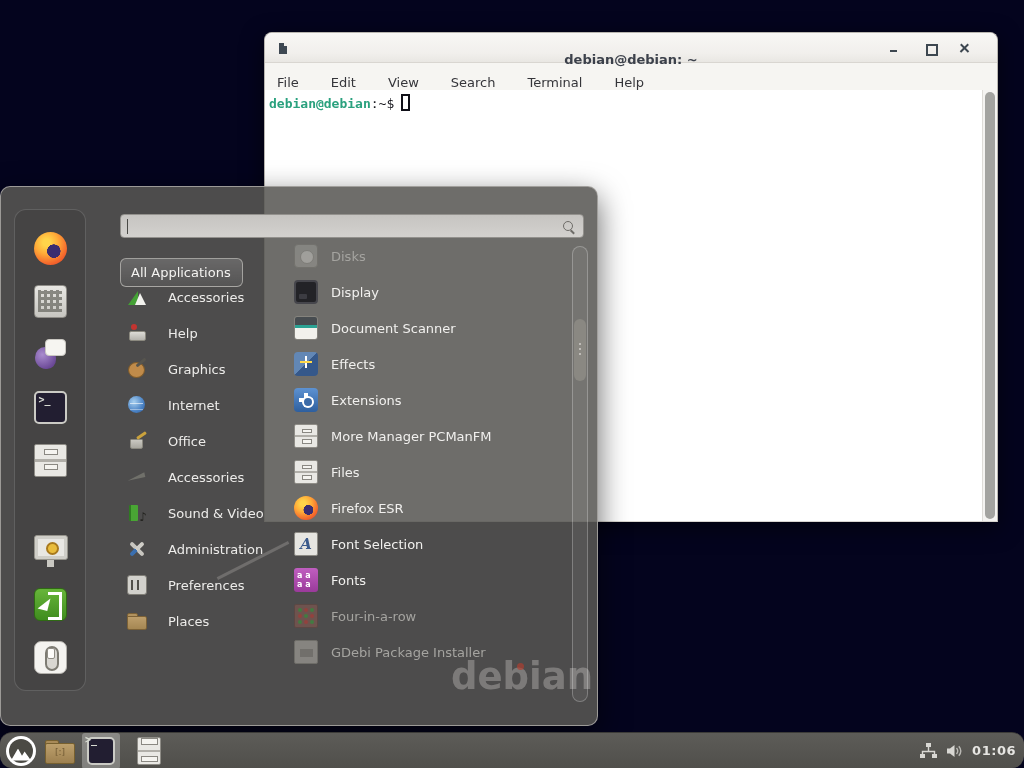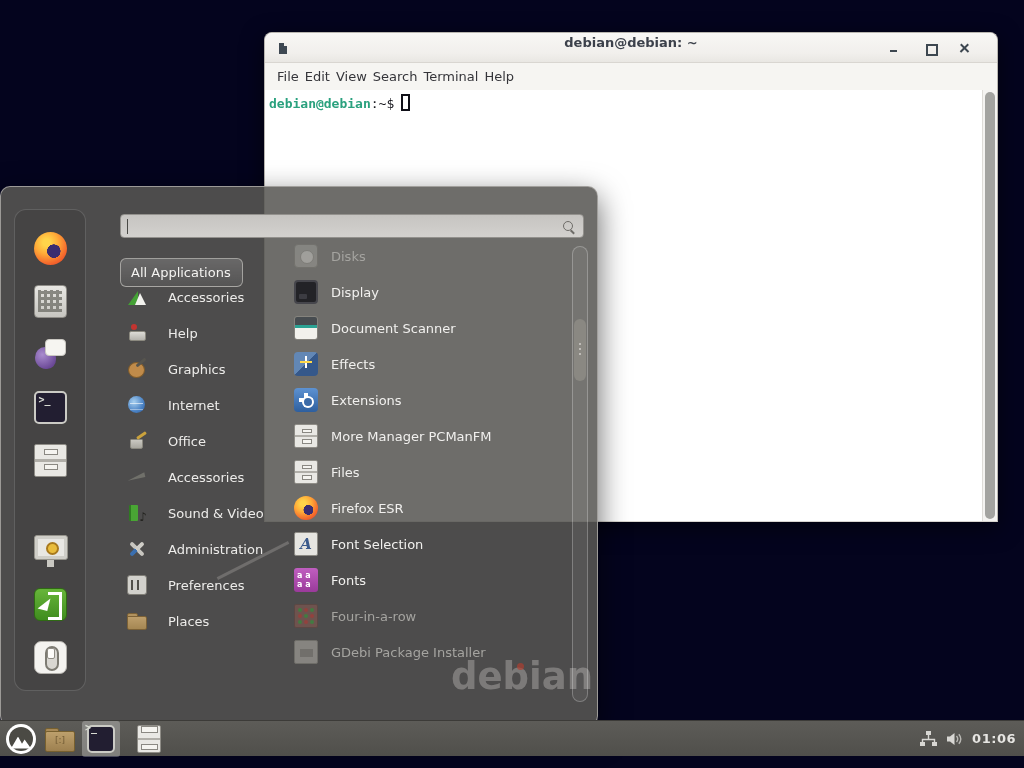--- a/index.html
+++ b/index.html
@@ -7,31 +7,31 @@
   body { font-family:"DejaVu Sans","Liberation Sans",sans-serif; }
 
   .desktop { position:relative; width:1024px; height:768px; background:#04041e; overflow:hidden; }
 
   
   .terminal-window { position:absolute; left:264px; top:32px; width:734px; height:490px;
     border-radius:8px 8px 0 0; box-shadow:0 6px 22px rgba(0,0,0,.55);
     border:1px solid #b9b6b0; border-bottom:1px solid #d8d5d0; background:#fff; z-index:1; }
   .titlebar { position:relative; height:30px; background:linear-gradient(180deg,#f8f7f5 0%,#f1efec 70%,#e9e7e3 100%);
     border-bottom:1px solid #d9d6d1; border-radius:7px 7px 0 0; }
-  .win-title { position:absolute; left:0; right:0; top:2px; text-align:center;
+  .win-title { position:absolute; left:0; right:0; top:19px; text-align:center;
     font-size:13px; font-weight:bold; color:#3c414b; }
   .win-appicon { position:absolute; left:14px; top:10px; width:8px; height:11px; background:#3e4852; }
   .win-appicon::after { content:""; position:absolute; right:0; top:0; width:3px; height:3px; background:#f1efec; }
   .win-btn { position:absolute; top:8px; width:14px; height:14px; cursor:default; }
   .win-btn.min { right:96px; } .win-btn.max { right:60px; } .win-btn.close { right:26px; }
   .win-btn.min::after { content:""; position:absolute; left:3px; bottom:3px; width:7px; height:2px; background:#3d4750; }
   .win-btn.max::after { content:""; position:absolute; left:3px; top:3px; width:8px; height:8px; border:2px solid #3d4750; }
   .win-btn.close::before,.win-btn.close::after { content:""; position:absolute; left:2px; top:6px; width:11px; height:2.4px; background:#3d4750; }
   .win-btn.close::before { transform:rotate(45deg);} .win-btn.close::after { transform:rotate(-45deg);}
-  .menubar { display:flex; gap:6px; align-items:center; height:27px; padding-left:12px;
+  .menubar { display:flex; gap:32px; align-items:flex-end; height:27px; padding-left:12px;
     background:#f6f5f2; font-size:13px; color:#35353a; }
   .mb-item { cursor:default; }
   .term-content { position:relative; height:431px; background:#ffffff;
     font-family:"DejaVu Sans Mono","Liberation Mono",monospace; font-size:13px; padding:4px 0 0 4px; }
   .p-user { color:#2aa17e; font-weight:bold; }
   .p-rest { color:#1a1a20; }
   .term-cursor { display:inline-block; width:9px; height:17px; border:2px solid #101018; margin-left:7px; vertical-align:-3px; }
   .term-scrollbar { position:absolute; right:0; top:0; bottom:0; width:15px; background:#f4f3f1; border-left:1px solid #dedcd8; }
   .term-scrollbar .thumb { position:absolute; left:2px; right:2px; top:2px; bottom:2px; background:#a3a3a0; border-radius:6px; }
 
@@ -174,23 +174,23 @@
   .i-fonts::after { content:"a a\A a a"; white-space:pre; left:3px; top:3px;
     font-size:8px; line-height:9px; font-weight:bold; color:#fff; }
   .i-fourinarow { background:#8a5a50; border:1px solid #6a443c; border-radius:2px; }
   .i-fourinarow::before { left:3px; top:3px; width:4px; height:4px; border-radius:50%; background:#3aa33a;
     box-shadow:6px 0 #cc3a33, 12px 0 #3aa33a, 0 6px #cc3a33, 6px 6px #3aa33a, 12px 6px #cc3a33,
                0 12px #3aa33a, 6px 12px #cc3a33, 12px 12px #3aa33a; }
   .i-gdebi { background:#b5b3ac; border:1px solid #8a887f; border-radius:2px; }
   .i-gdebi::after { left:5px; top:8px; width:13px; height:8px; background:#8f8d85; }
 
   
-  .taskbar { position:absolute; left:0; bottom:12px; width:1024px; height:36px;
+  .taskbar { position:absolute; left:0; bottom:0; width:1024px; height:36px;
     background:linear-gradient(180deg,#5d5c58,#504f4b); border-top:1px solid #3c3b38;
-    display:flex; align-items:center; z-index:3; }
+    display:flex; align-items:center; z-index:3;border-radius:12px; }
   .tb-menu-btn { position:relative; width:30px; height:30px; margin-left:6px; cursor:pointer; }
   .tb-menu-btn .circle { position:absolute; inset:0; background:#fff; border-radius:50%; }
   .tb-menu-btn .circle::before { content:""; position:absolute; left:3px; top:3px; width:24px; height:24px; background:#4b4a44; border-radius:50%; }
   .tb-menu-btn .circle::after { content:""; position:absolute; left:5px; top:13px; width:20px; height:12px; background:#fff;
     clip-path:polygon(0 100%,35% 0,55% 60%,68% 25%,100% 100%); }
   .tb-launcher { position:relative; width:38px; height:36px; display:flex; align-items:center; justify-content:center; cursor:pointer; }
   .tb-launcher.active { background:rgba(255,255,255,.28); border-radius:3px; }
   .tb-folder { position:relative; width:28px; height:22px; }
   .tb-folder::before { content:""; position:absolute; left:0; top:0; width:12px; height:5px; background:#a88a58; border:1px solid #77602f; border-radius:2px 2px 0 0; }
   .tb-folder::after { content:"[:]"; position:absolute; left:0; top:3px; width:28px; height:19px;

